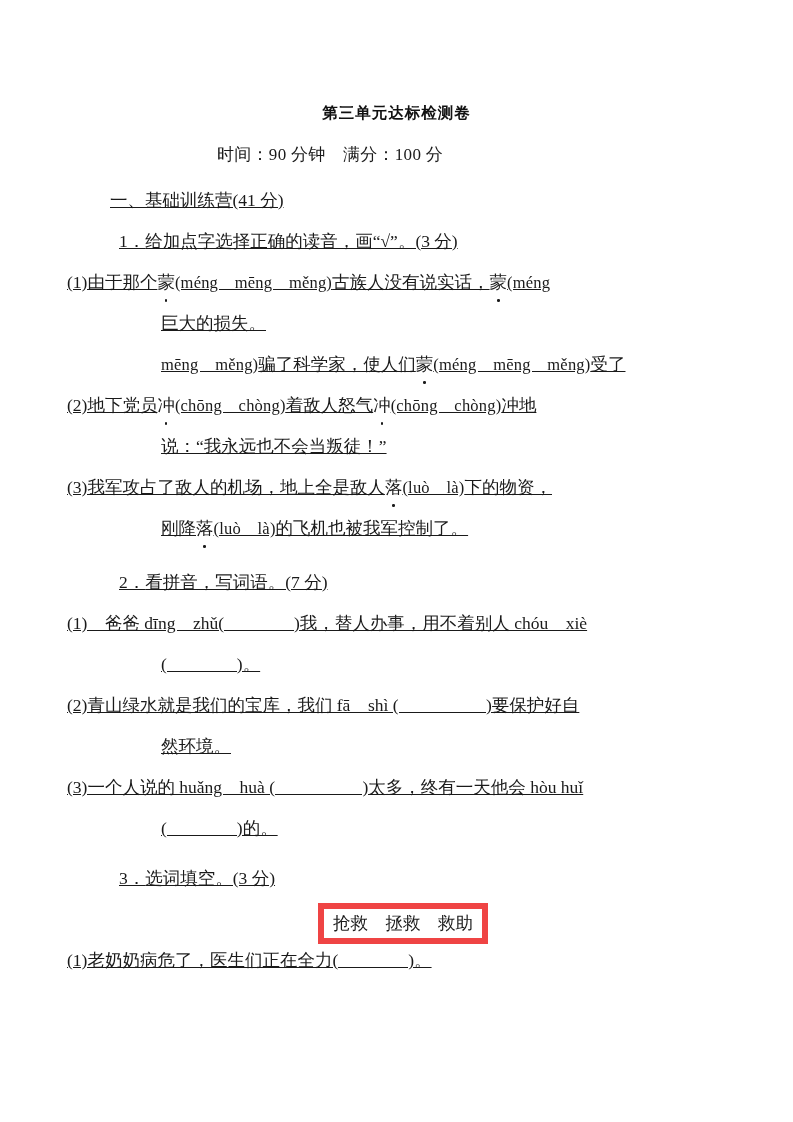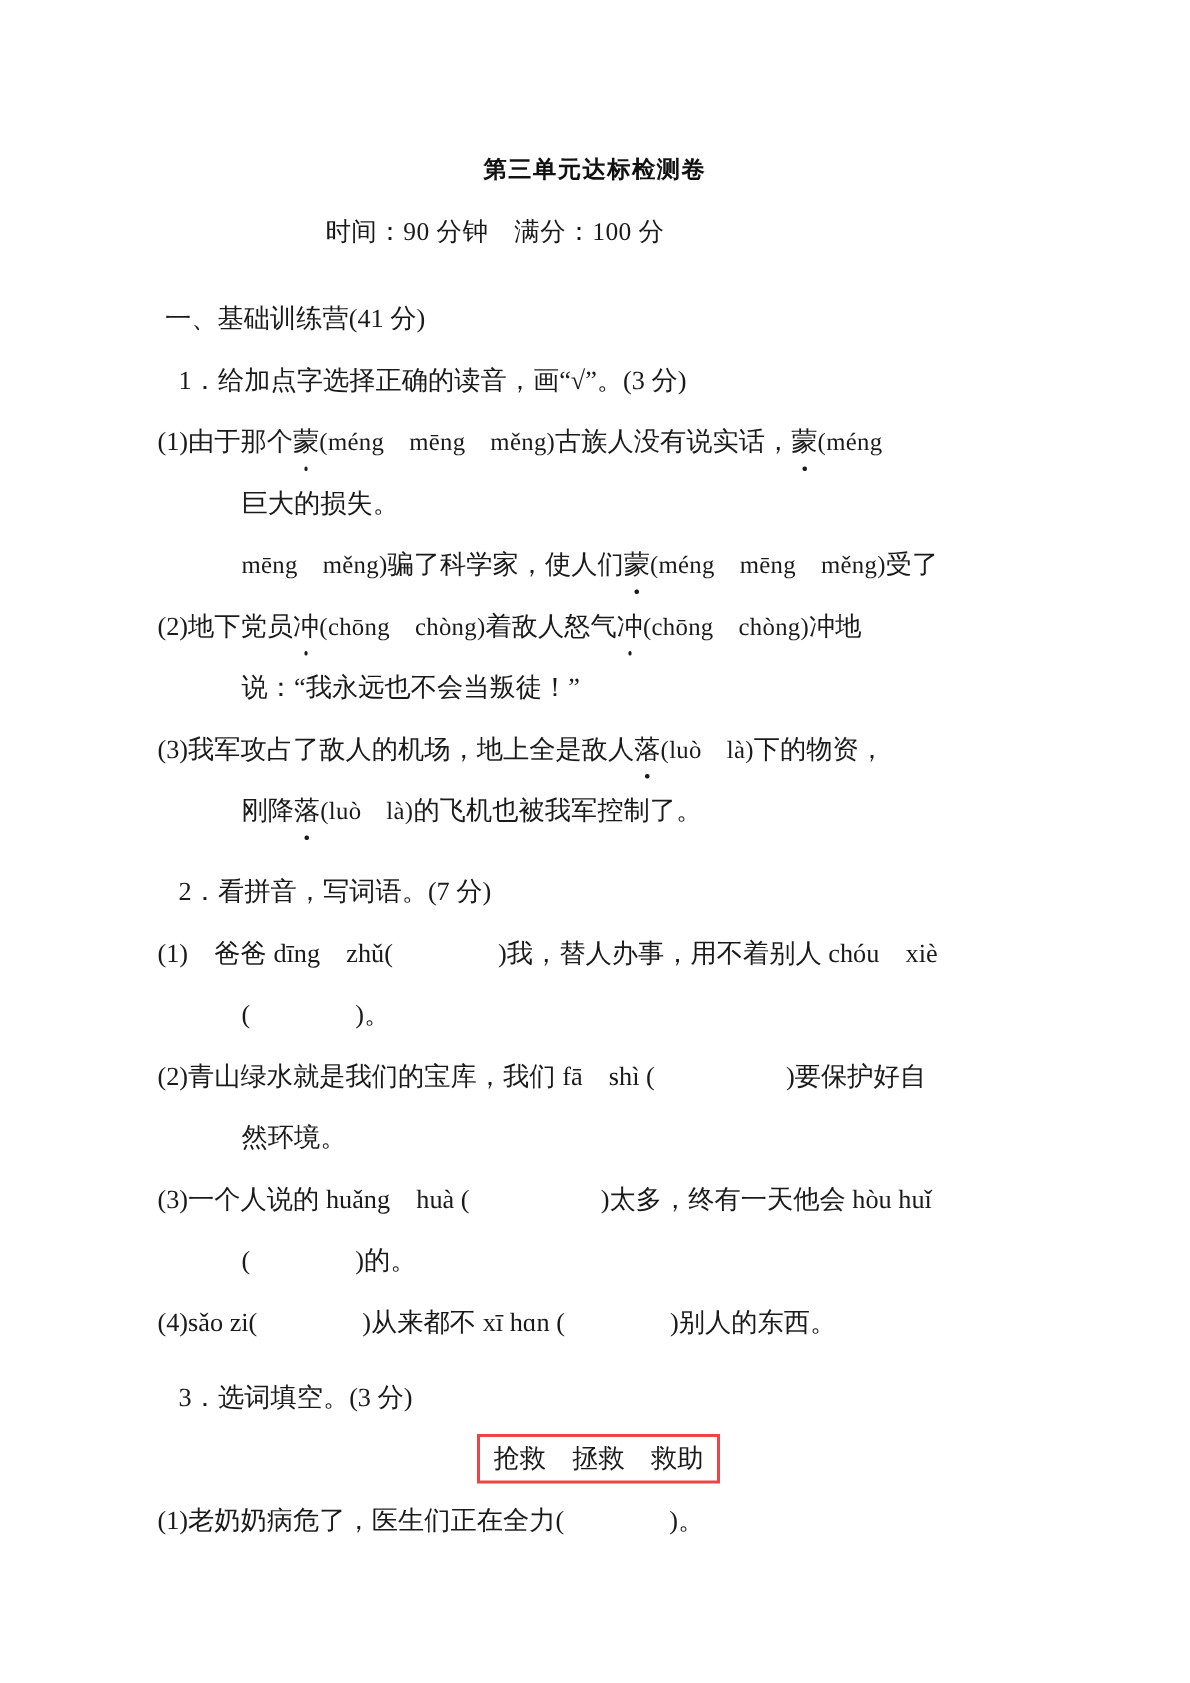--- a/index.html
+++ b/index.html
@@ -44,32 +44,33 @@
     text-align: center;
     font-size: 17px;
     color: #1a1a1a;
     letter-spacing: 0.3px;
   }
 
   
   .content {
     position: absolute;
     left: 0;
-    top: 192px;
+    top: 180px;
     width: 793px;
+    text-decoration: underline;
   }
   .line {
     font-size: 17.5px;
     line-height: 41px;
     white-space: pre;
     color: #1a1a1a;
   }
   .lvl-section { margin-left: 110px; }      
   .lvl-num     { margin-left: 119px; }      
-  .lvl-sub     { margin-left: 105px; }      
+  .lvl-sub     { margin-left: 67px; }      
   .lvl-cont    { margin-left: 161px; }
   .gap-sm { height: 9px; }
   .gap-md { height: 13px; }
 
   
   .dotchar {
     position: relative;
     display: inline-block;
   }
   .dotchar::after {
@@ -89,21 +90,21 @@
 
   
   .wordbank-row {
     position: relative;
     height: 41px;
   }
   .wordbank {
     position: absolute;
     left: 318px;
     top: 4px;
-    border: 2px solid #ef4444;
+    border: 6px solid #ef4444;
     padding: 2px 9px 3px 9px;
     font-size: 17.5px;
     line-height: 24px;
     white-space: pre;
     background: #fff;
     color: #1a1a1a;
   }
 </style>
 </head>
 <body>
@@ -136,21 +137,20 @@
 
     <div class="line lvl-sub">(1)　爸爸 dīng　zhǔ(　　　　)我，替人办事，用不着别人 chóu　xiè</div>
     <div class="line lvl-cont">(　　　　)。</div>
 
     <div class="line lvl-sub">(2)青山绿水就是我们的宝库，我们 fā　shì (　　　　　)要保护好自</div>
     <div class="line lvl-cont">然环境。</div>
 
     <div class="line lvl-sub">(3)一个人说的 huǎng　huà (　　　　　)太多，终有一天他会 hòu huǐ</div>
     <div class="line lvl-cont">(　　　　)的。</div>
 
-    <div class="line lvl-sub">(4)sǎo zi(　　　　)从来都不 xī hɑn (　　　　)别人的东西。</div>
 
     <div class="gap-sm"></div>
 
     <div class="line lvl-num"><span>3．</span><span>选词填空。(3 分)</span></div>
 
     <div class="wordbank-row">
       <div class="wordbank">抢救　拯救　救助</div>
     </div>
 
     <div class="line lvl-sub">(1)老奶奶病危了，医生们正在全力(　　　　)。</div>

